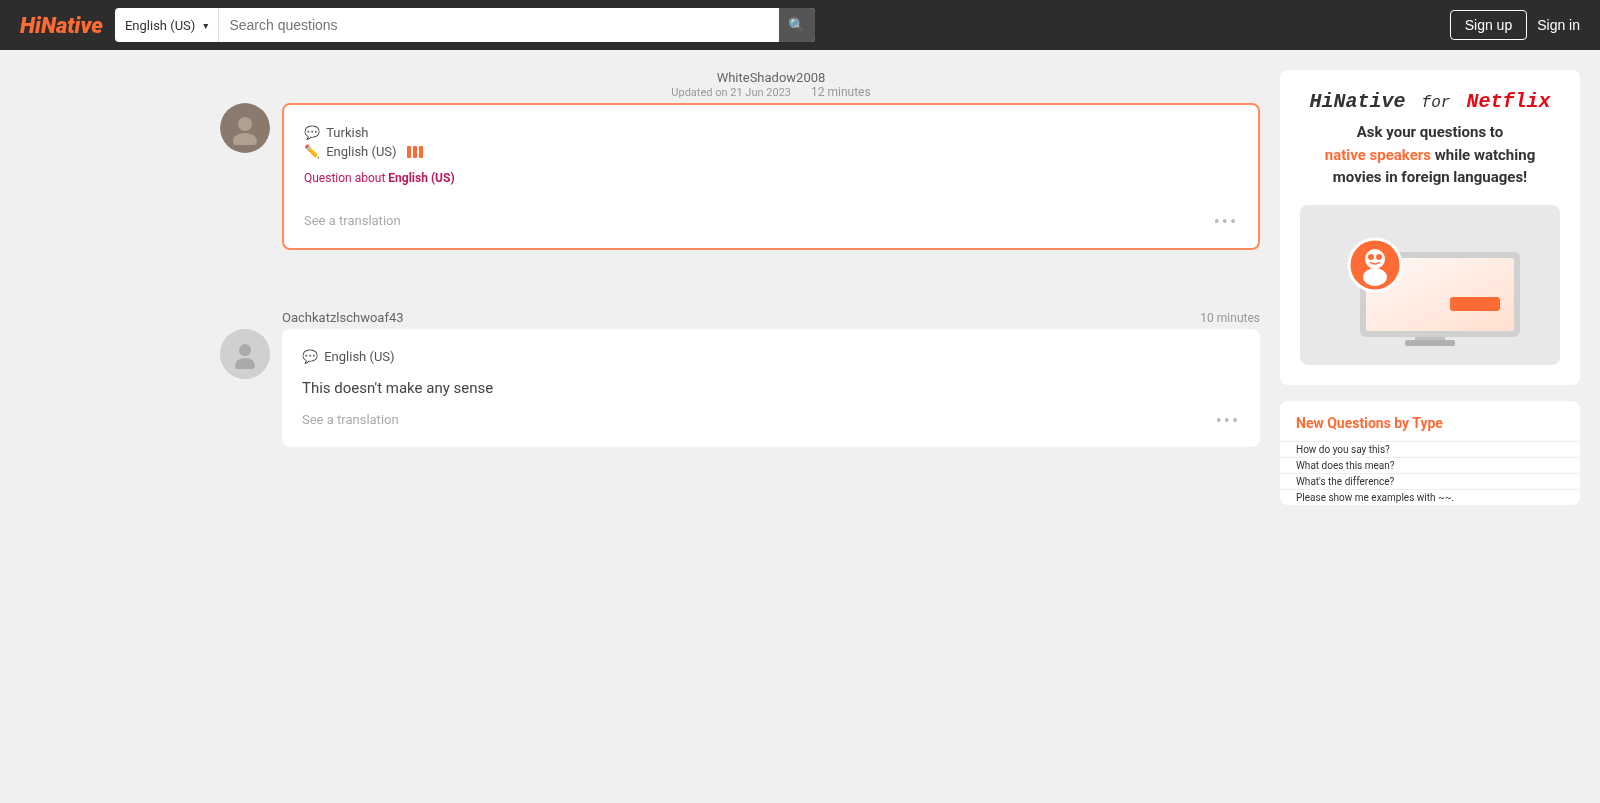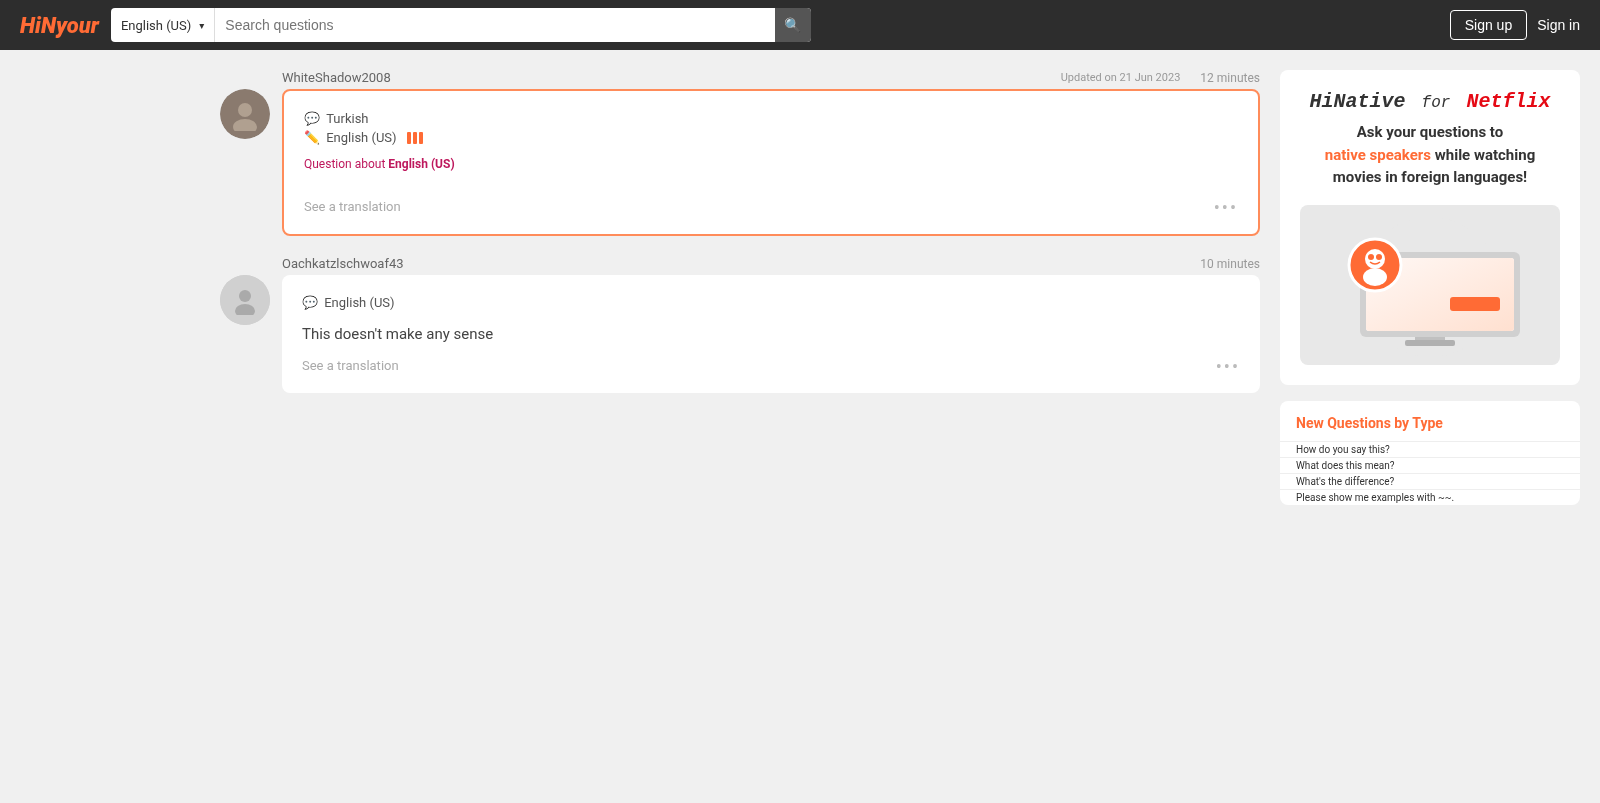--- a/index.html
+++ b/index.html
@@ -254,21 +254,21 @@
       cursor: pointer;
     }
 
     .chevron-down { display: inline-block; margin-left: 4px; font-size: 10px; }
   </style>
 </head>
 <body>
 
 <header class="header">
   <div class="logo">
-    <span>Hi</span><span style="color:#ff6b35;">N</span><span>your</span>
+    <span>Hi</span><span style="color:#ff6b35;">N</span><span>ative</span>
   </div>
   <div class="search-bar">
     <div class="lang-selector">
       <span>English (US)</span>
       <span class="chevron-down">▾</span>
     </div>
     <input class="search-input" type="text" placeholder="Search questions" style="">
     <button class="search-btn">
       <span>🔍</span>
     </button>
@@ -281,21 +281,21 @@
 
 <div class="main-layout">
   <div class="left-spacer"></div>
 
   <div class="feed">
 
     <div style="position: relative;">
       <div style="display:flex; gap:0; align-items: flex-start;">
 
         <div style="flex:1;">
-          <div style="display:flex; justify-content:space-between; align-items:center; margin-bottom:4px; padding: 0 0 0 62px;">
+          <div style="display:flex; justify-content:space-between; align-items:center; margin-bottom:4px; padding: 0 0 0 62px; flex-direction: column;">
             <span class="username">WhiteShadow2008</span>
             <span style="display:flex; gap: 20px; align-items:center;">
               <span style="font-size:11px; color:#999;">Updated on 21 Jun 2023</span>
               <span class="timestamp">12 minutes</span>
             </span>
           </div>
           <div style="display:flex; gap:12px; align-items: flex-start;">
             <div class="avatar">
               <div class="avatar-img">
 
@@ -326,21 +326,21 @@
               </div>
               <div class="see-translation">See a translation</div>
               <div class="more-dots">•••</div>
             </div>
           </div>
         </div>
       </div>
     </div>
 
     <div style="position: relative;">
-      <div style="flex:1;">
+      <div style="flex:1;margin-top:40px;">
         <div style="display:flex; justify-content:space-between; align-items:center; margin-bottom:4px; padding: 0 0 0 62px;">
           <span class="username">Oachkatzlschwoaf43</span>
           <span class="timestamp">10 minutes</span>
         </div>
         <div style="display:flex; gap:12px; align-items: flex-start;">
           <div class="avatar">
             <div class="avatar-generic">
 
               <svg width="30" height="30" viewBox="0 0 30 30" fill="none">
                 <circle cx="15" cy="11" r="6" fill="#aaa"></circle>

